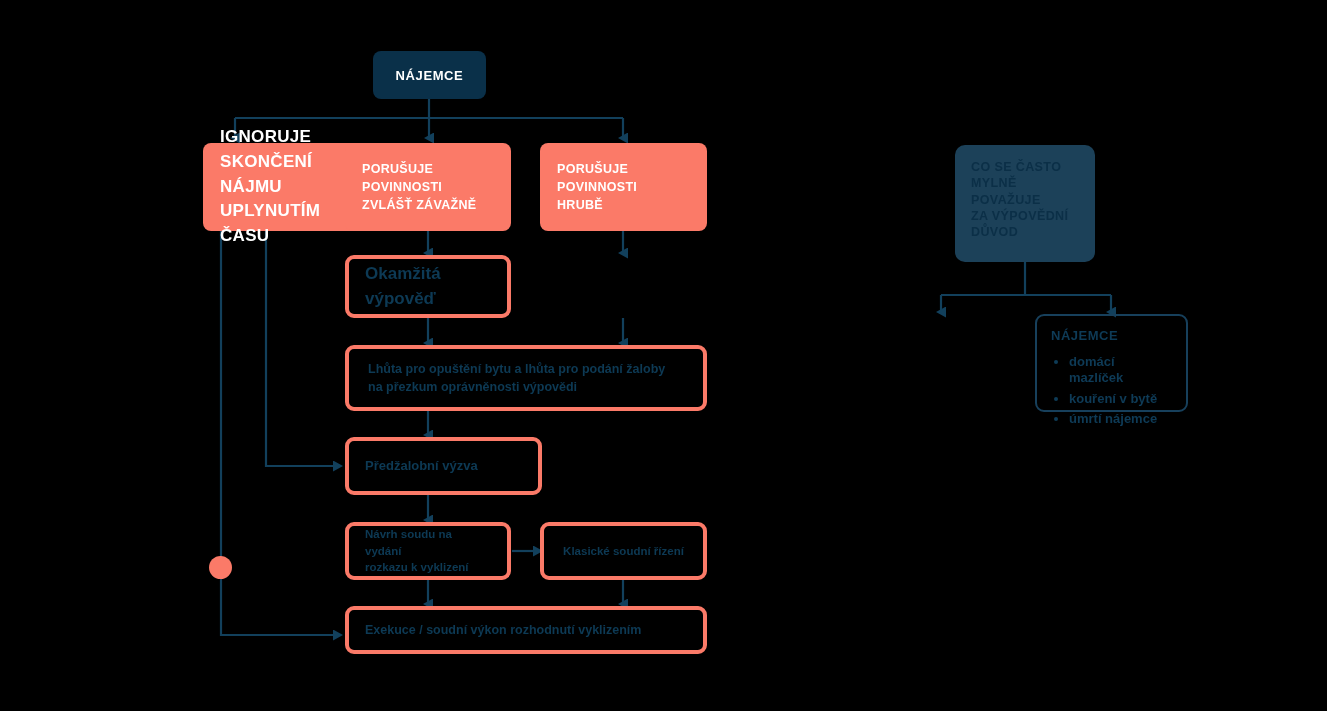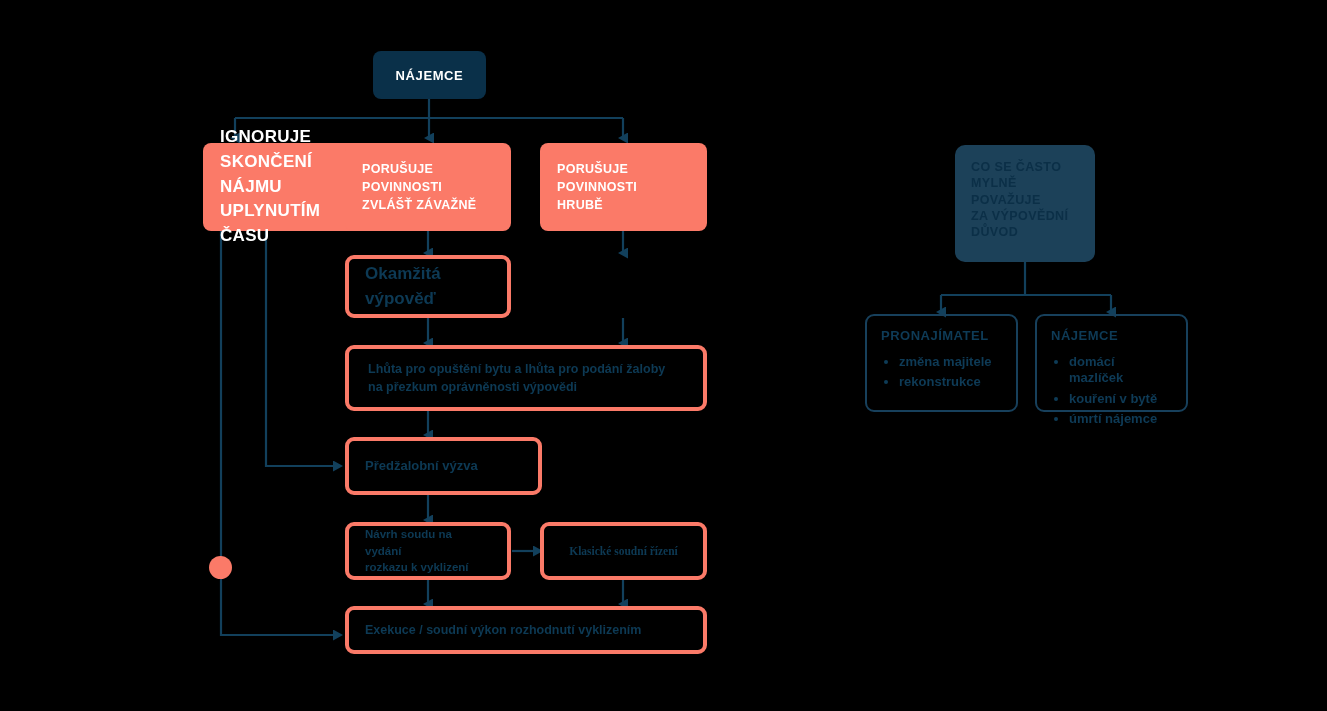--- a/index.html
+++ b/index.html
@@ -199,44 +199,37 @@
 
   <div class="node salmon-outline" style="left:345px; top:437px; width:197px; height:58px; font-size:13px; white-space:pre-line;">
     <span>Předžalobní výzva</span>
   </div>
 
   <div class="node salmon-outline" style="left:345px; top:522px; width:166px; height:58px; font-size:11.5px; white-space:pre-line;">
     <span>Návrh soudu na vydání
 rozkazu k vyklizení</span>
   </div>
 
-  <div class="node salmon-outline" style="left:540px; top:522px; width:167px; height:58px; font-size:11.5px; align-items:center; padding:0 10px;font-family:Liberation Serif, serif;">
+  <div class="node salmon-outline" style="left:540px; top:522px; width:167px; height:58px; font-size:11.5px; align-items:center; padding:0 10px;">
     <span>Klasické soudní řízení</span>
   </div>
 
   <div class="node salmon-outline" style="left:345px; top:606px; width:362px; height:48px; font-size:12.5px;">
     <span>Exekuce / soudní výkon rozhodnutí vyklizením</span>
   </div>
 
 
   <div class="node navy-info" style="left:955px; top:145px; width:140px; height:117px; font-size:12.5px;">
     <span class="inner" style="white-space:pre-line;">CO SE ČASTO
 MYLNĚ
 POVAŽUJE
 ZA VÝPOVĚDNÍ
 DŮVOD</span>
   </div>
 
-  <div class="node navy-outline" style="left:865px; top:314px; width:153px; height:98px;">
-    <div class="title">PRONAJÍMATEL</div>
-    <ul>
-      <li>změna majitele</li>
-      <li>rekonstrukce</li>
-    </ul>
-  </div>
 
   <div class="node navy-outline" style="left:1035px; top:314px; width:153px; height:98px;">
     <div class="title">NÁJEMCE</div>
     <ul>
       <li>domácí mazlíček</li>
       <li>kouření v bytě</li>
       <li>úmrtí nájemce</li>
     </ul>
   </div>
 

